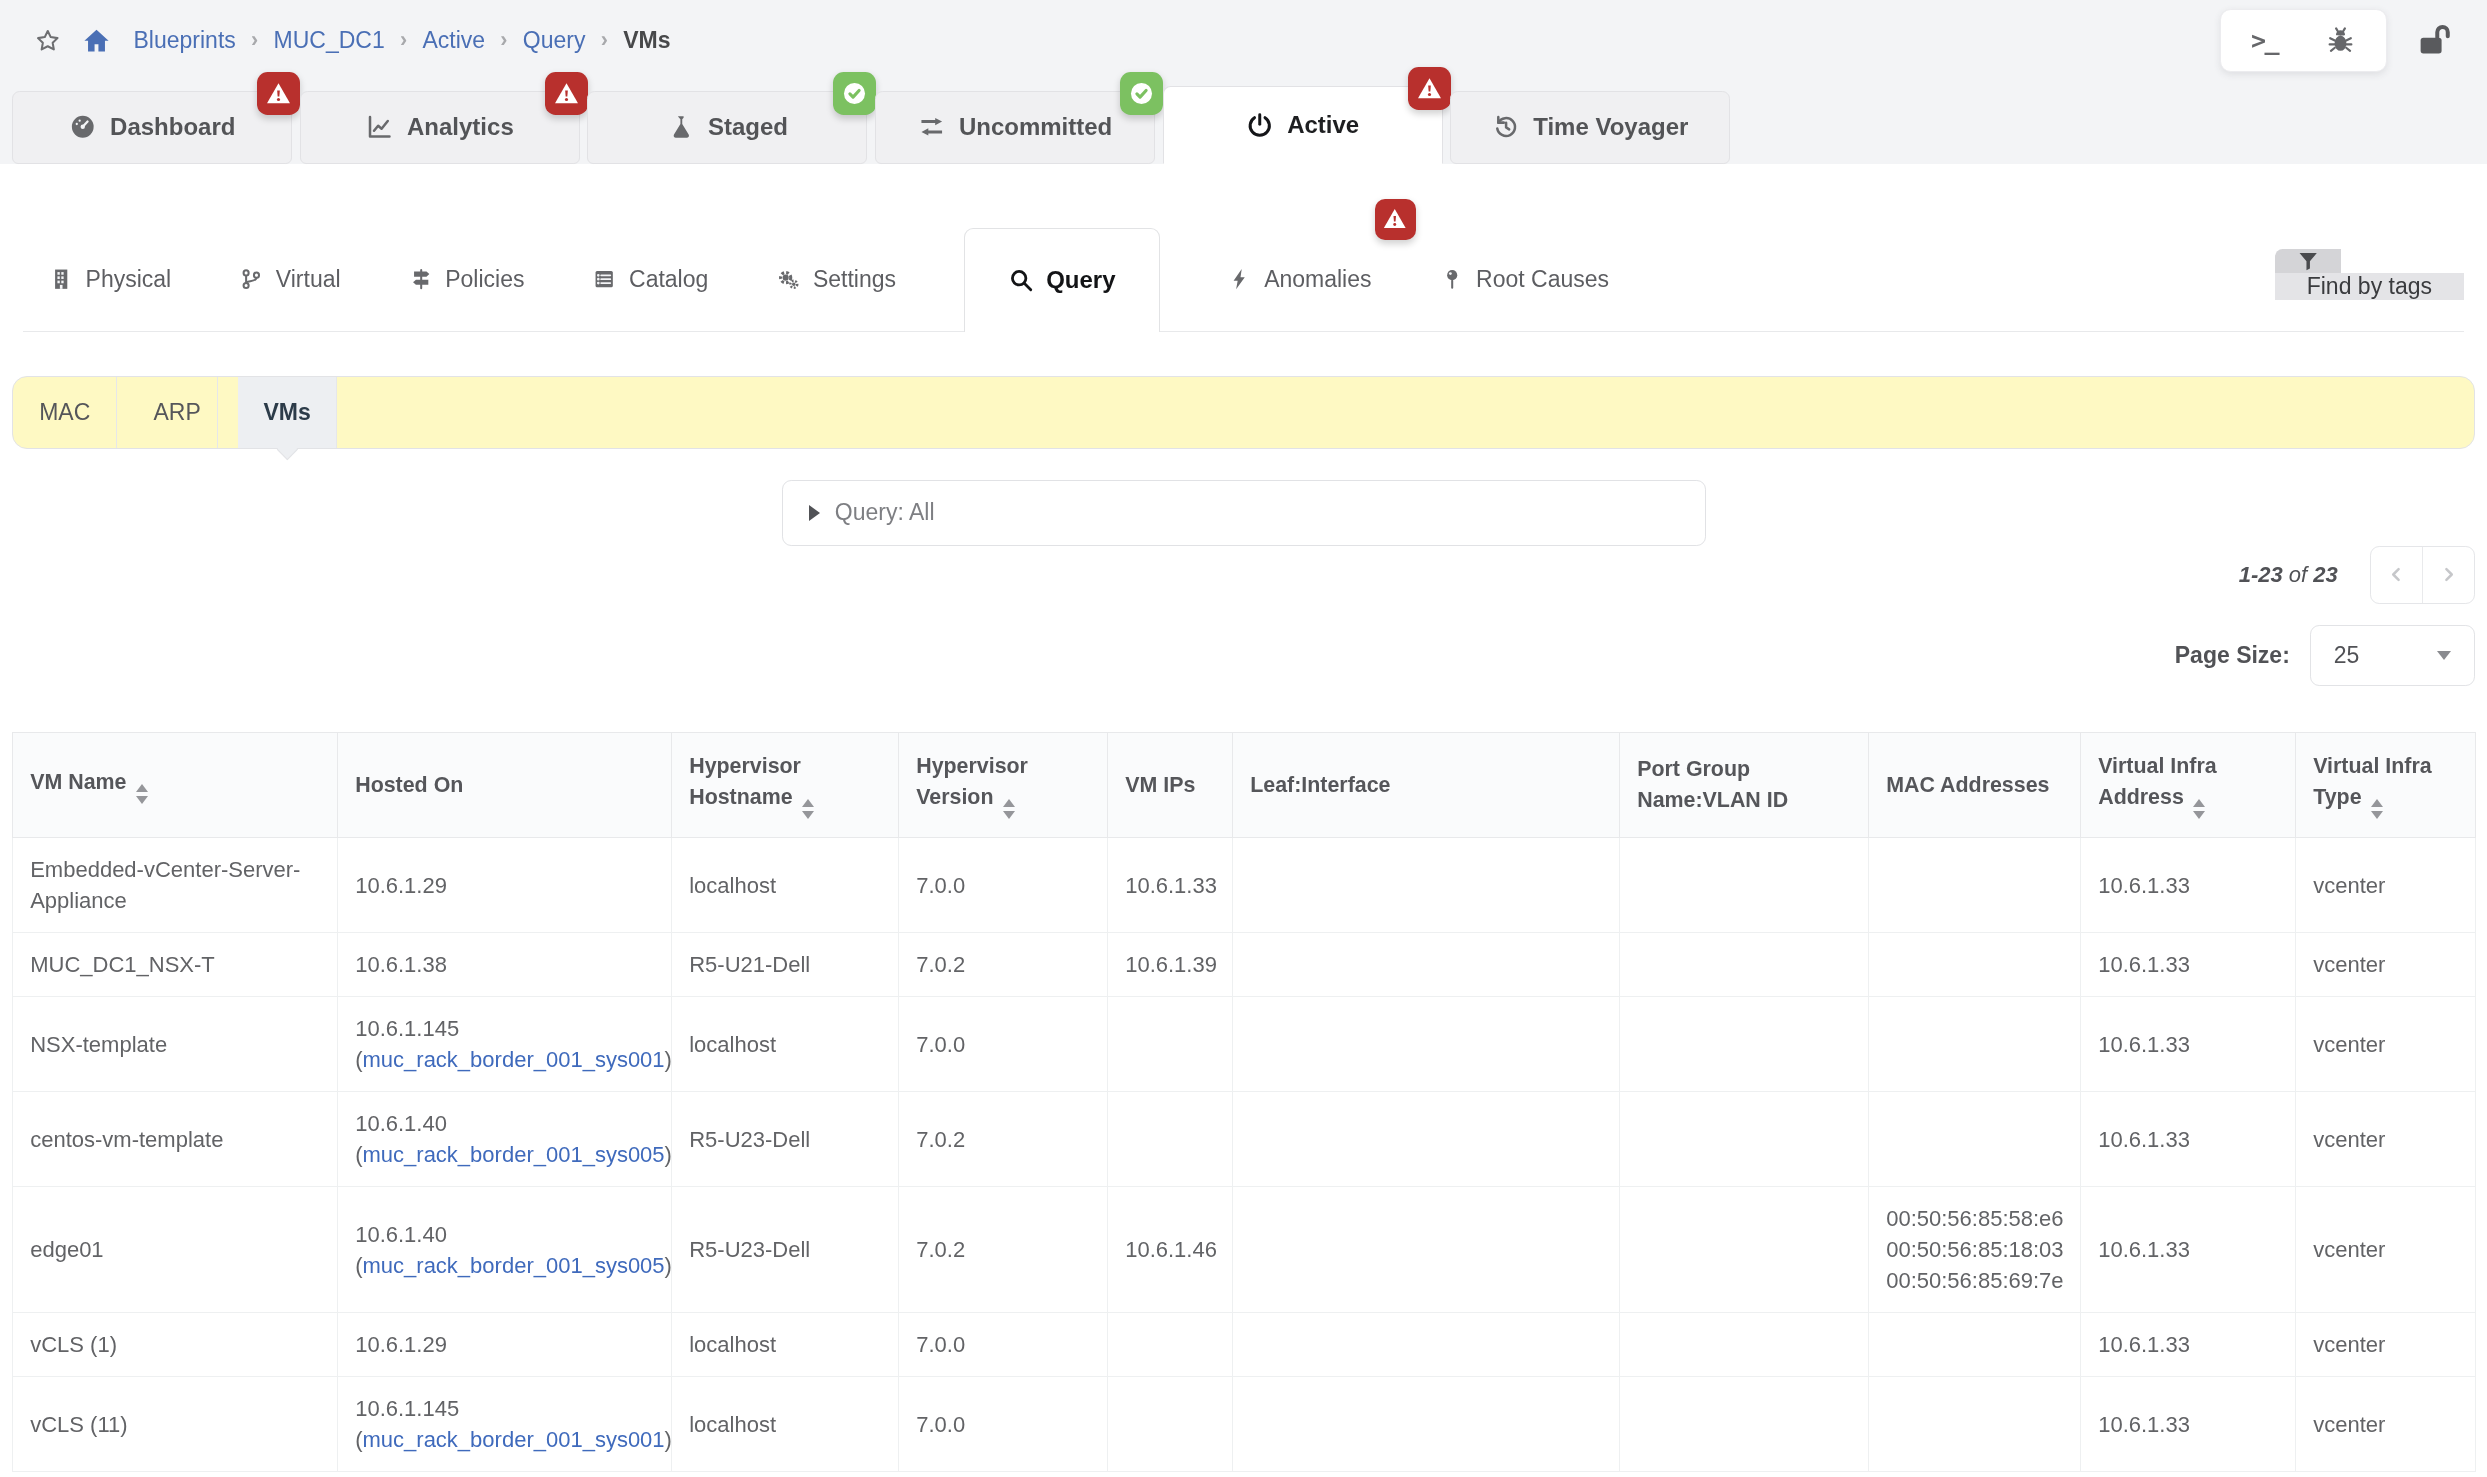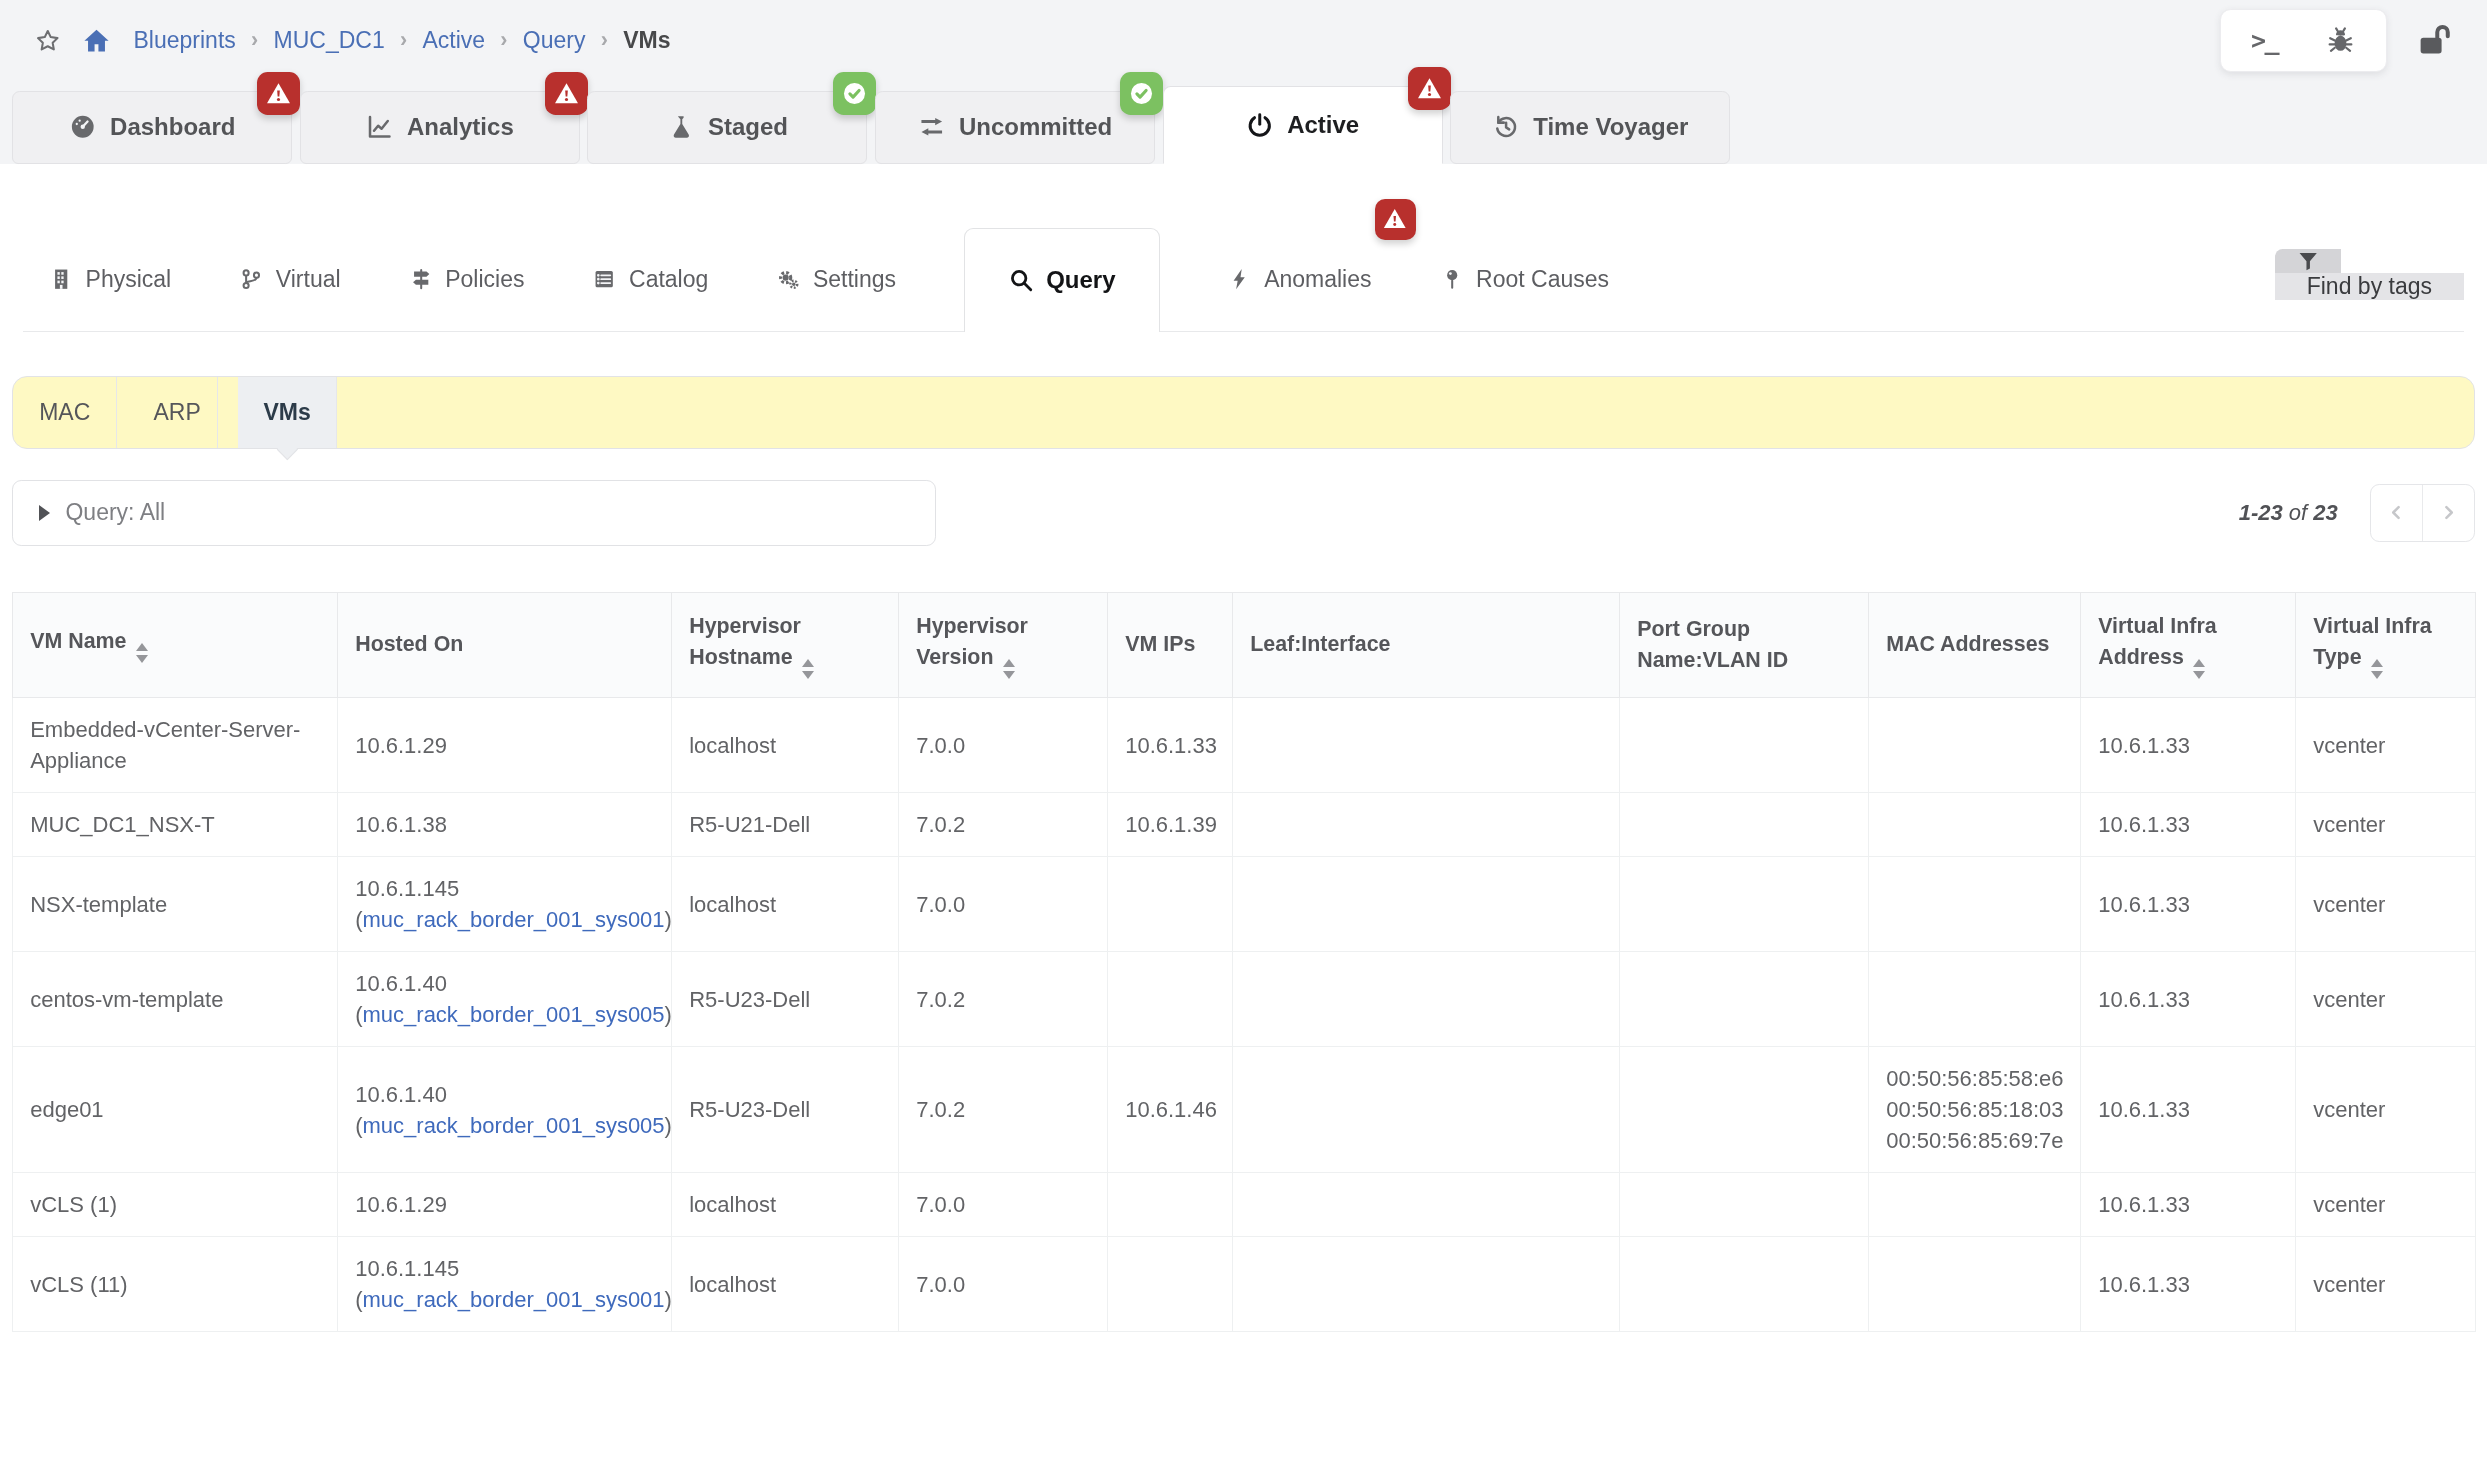--- a/index.html
+++ b/index.html
@@ -77,21 +77,21 @@
   .subtabs { margin:44px 12.2px 0; height:73px; border:1.5px solid #e2e3e6; border-radius:15px; background:#fef9c3; display:flex;gap:20px; }
   .subtab { display:flex; align-items:center; justify-content:center; border-right:1.5px solid #e6e7ea; font-size:23px; color:#55565a; position:relative; cursor:pointer; }
   .subtab.w1 { width:104px; } .subtab.w2 { width:81px; } .subtab.w3 { width:99px; }
   .subtab.active { background:#edeff2; color:#2c3b49; font-weight:700; }
   .subtab.active::after {
     content:""; position:absolute; bottom:-9.2px; left:50%; margin-left:-7.6px; width:13.7px; height:13.7px;
     background:#edeff2; border-right:1.5px solid #e2e3e6; border-bottom:1.5px solid #e2e3e6; transform:rotate(45deg);
   }
 
   
-  .query-row { margin:31px 12.2px 0; display:flex; align-items:center; }
+  .query-row { margin:31px 12.2px 0; display:flex; align-items:center;flex-direction:column; }
   .query-box {
     width:924px; height:66px; border:1.5px solid #e1e2e5; border-radius:9.2px; background:#fff;
     display:flex; align-items:center; padding:0 26px; gap:15.3px; cursor:pointer;
   }
   .tri-right { width:0; height:0; border-top:8.4px solid transparent; border-bottom:8.4px solid transparent; border-left:11.5px solid #515256; }
   .query-label { font-size:23px; color:#7e7f83; }
   .pager { margin-left:auto; display:flex; align-items:center; }
   .pager-text { font-size:22px; color:#515256;font-style:italic; }
   .pager-text b { font-weight:700; }
   .pager-btns { margin-left:32px; display:flex; width:105px; height:58px; border:1.5px solid #e5e6e9; border-radius:9.2px; background:#fff; }
@@ -365,20 +365,27 @@
           </span>
         <span class="pager-btn next">
             <svg viewBox="0 0 24 24" fill="none" stroke="currentColor" stroke-width="2.6" stroke-linecap="round" stroke-linejoin="round">
               <path d="M9.8 6.4l5.6 5.6-5.6 5.6"></path>
             </svg>
           </span>
       </span>
     </div>
   </div>
 
+  <div class="pagesize-row">
+    <span class="pagesize-label">Page Size:</span>
+    <span class="pagesize-box">
+      <span>25</span>
+      <span class="pagesize-caret"></span>
+    </span>
+  </div>
 
   <table>
     <colgroup id="table-cols">
         <col style="width: 325px;">
         <col style="width: 334px;">
         <col style="width: 227px;">
         <col style="width: 209px;">
         <col style="width: 125px;">
         <col style="width: 387px;">
         <col style="width: 249px;">

